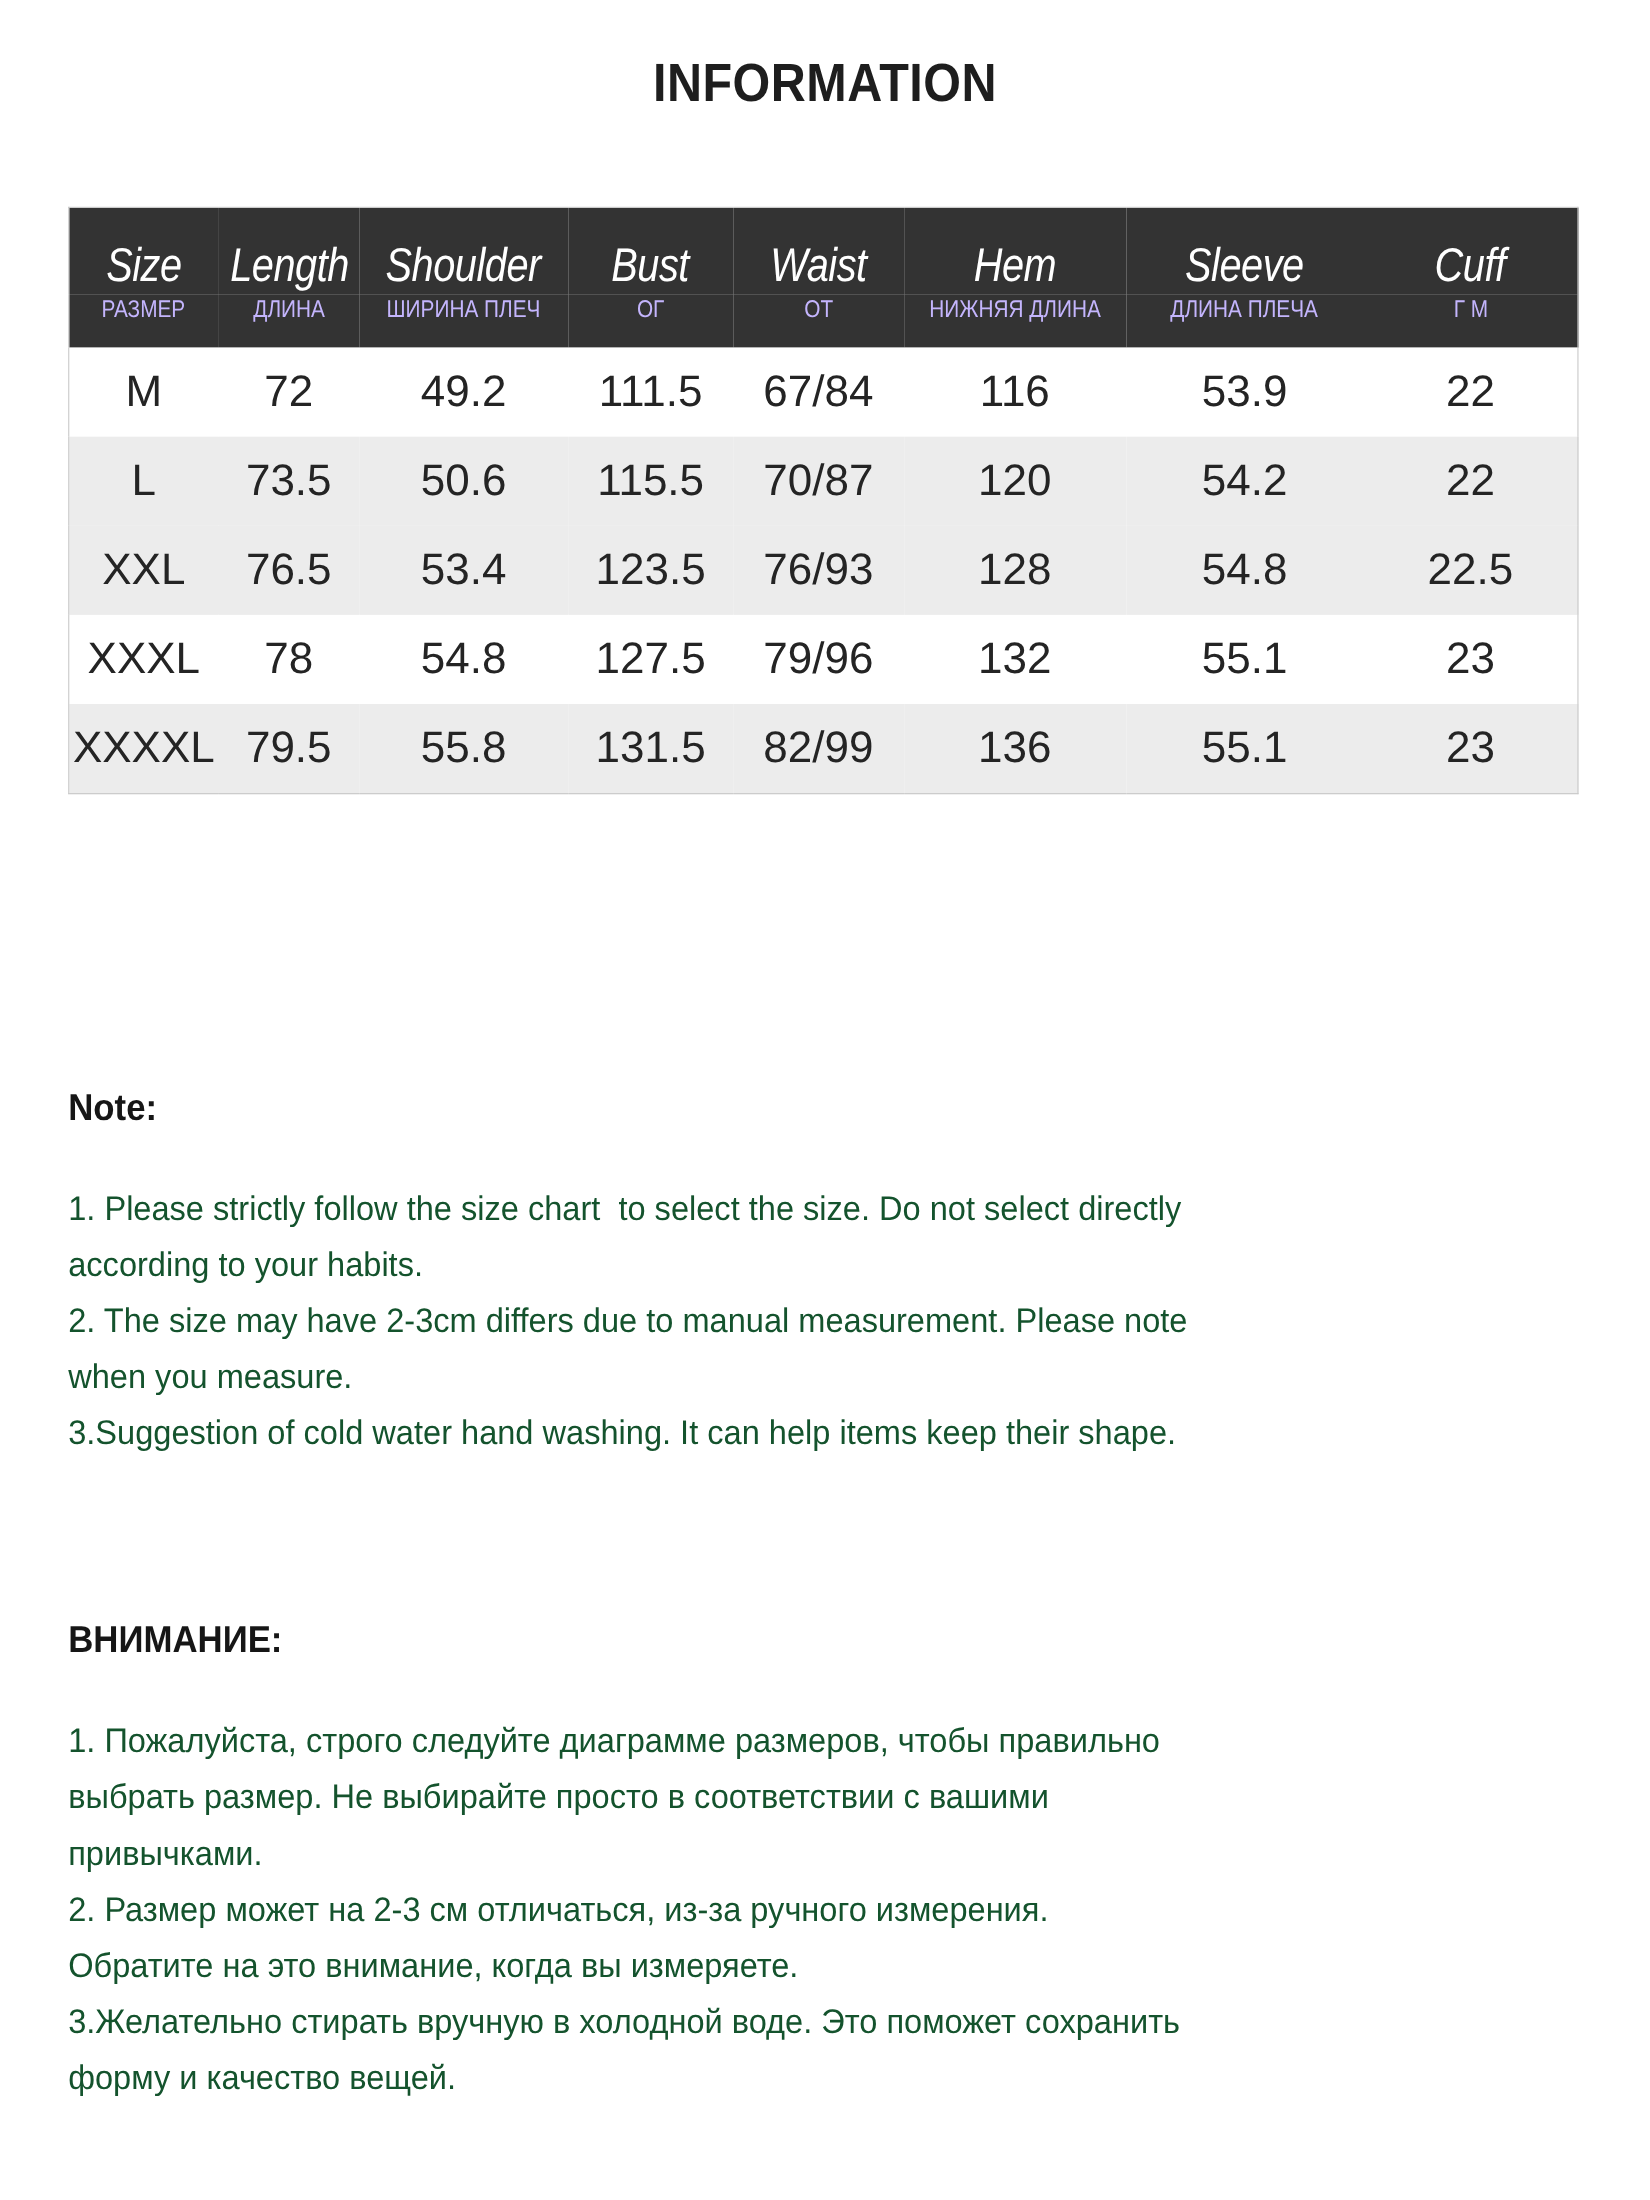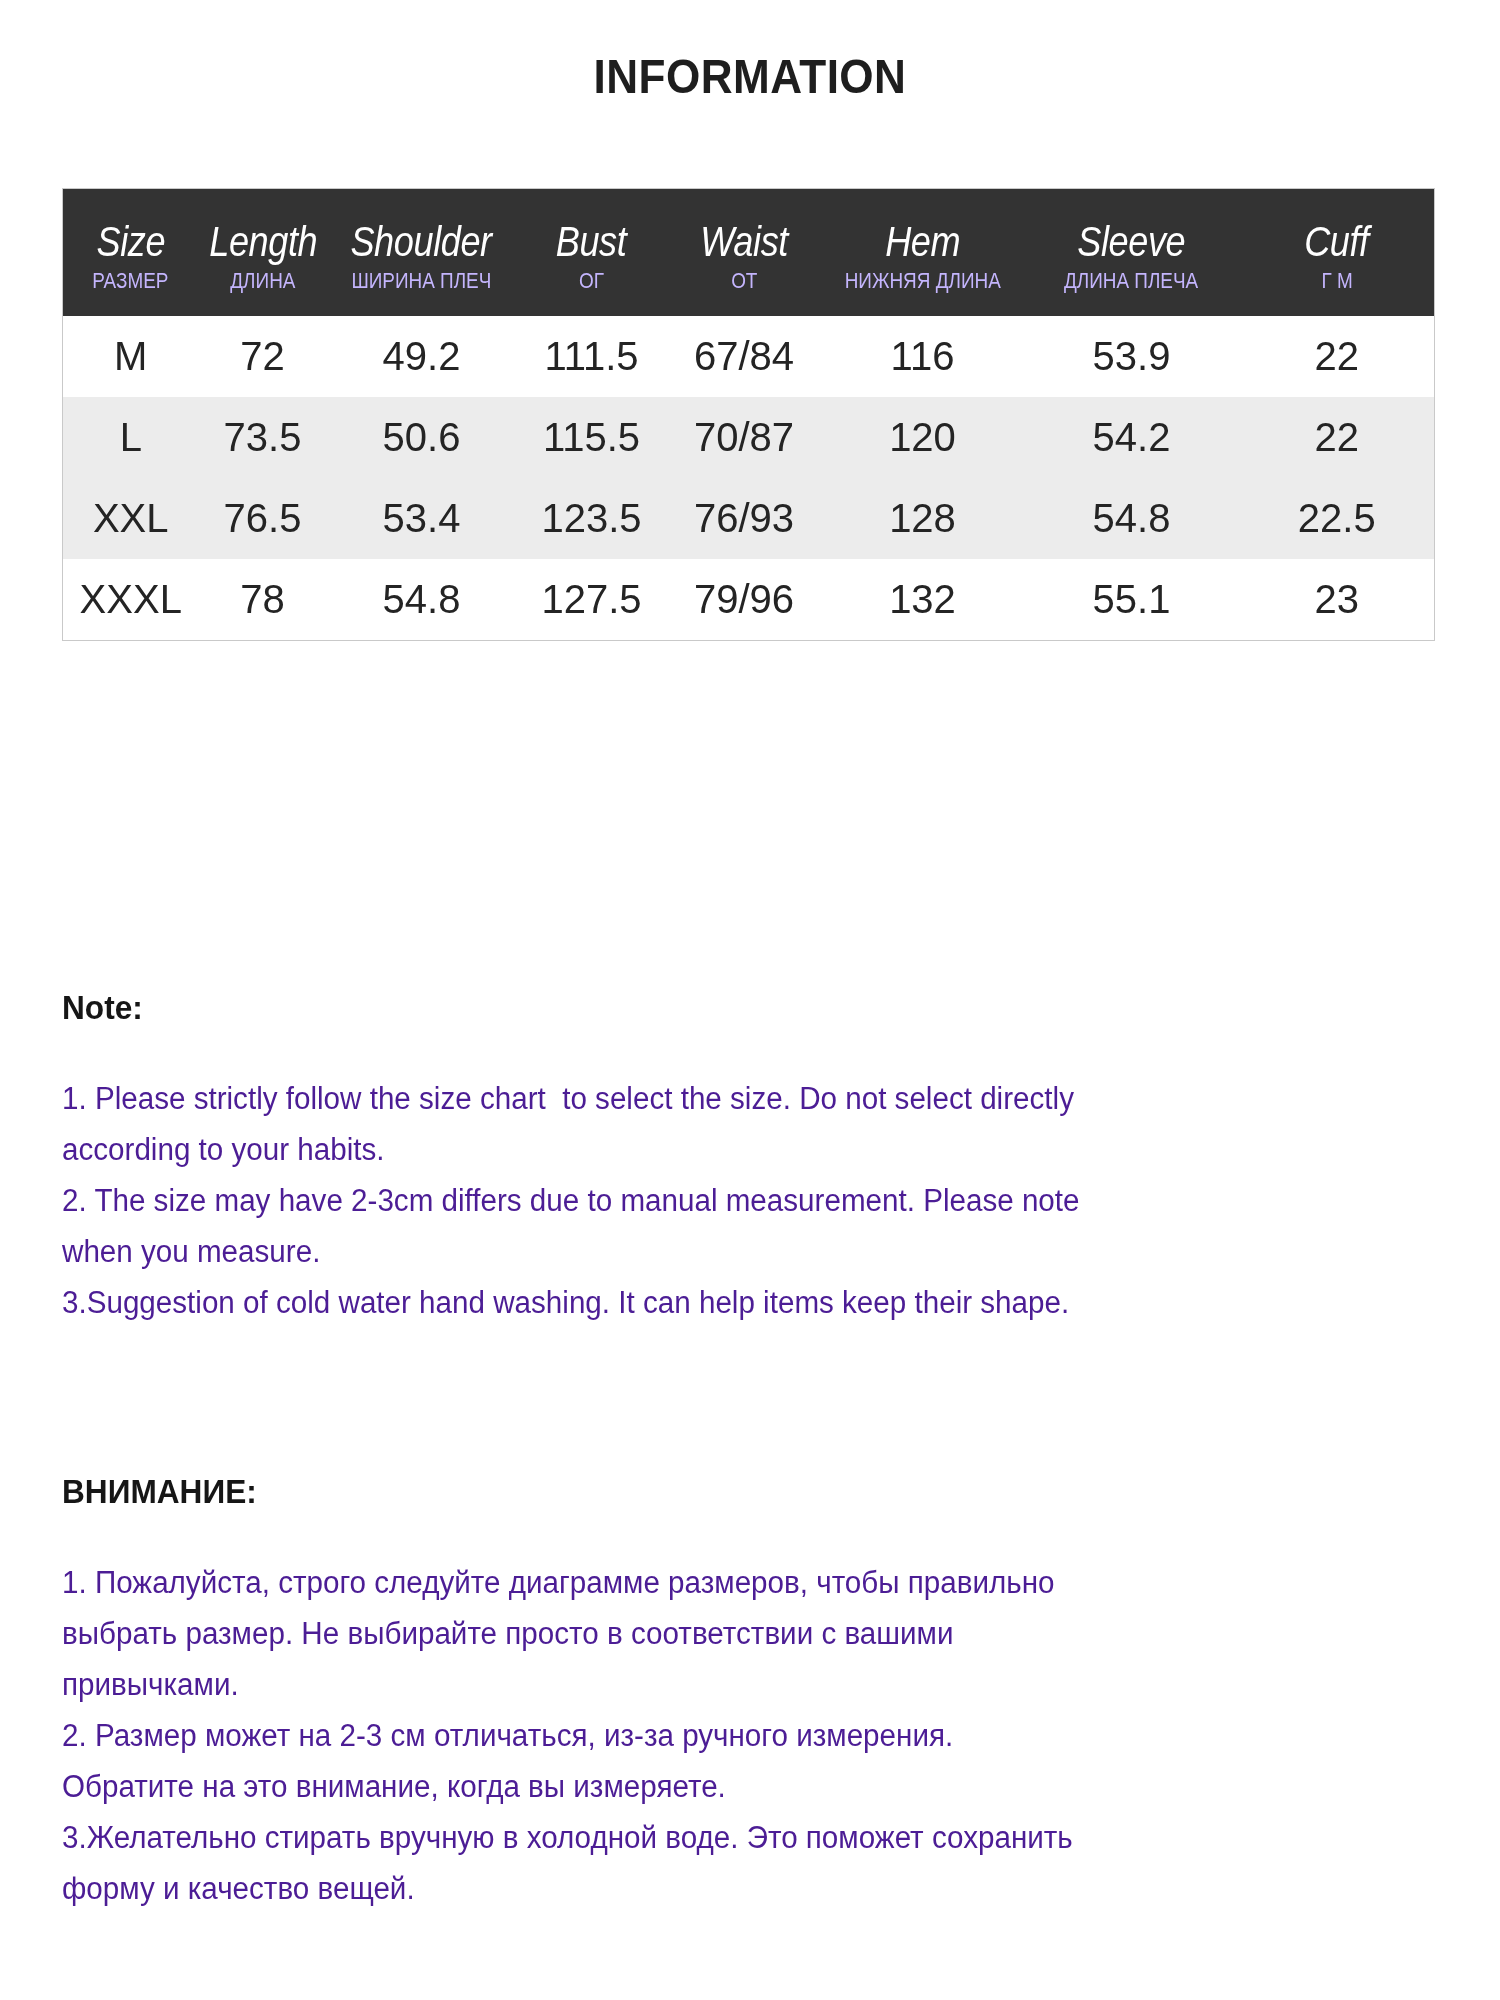--- a/index.html
+++ b/index.html
@@ -131,21 +131,21 @@
     color: #161616;
     margin: 0 0 46px 0;
     font-family: "Liberation Sans", sans-serif;
     transform: scaleX(0.93);
     transform-origin: left center;
     display: block;
   }
   .note-lines {
     font-size: 31px;
     line-height: 51px;
-    color: #4c1d95;
+    color: #14532d;
     font-family: "Liberation Sans", sans-serif;
     font-weight: normal;
   }
   .note-lines p {
     margin: 0;
     transform: scaleX(0.955);
     transform-origin: left center;
     white-space: pre-wrap;
   }
 </style>
@@ -224,20 +224,30 @@
         <tr class="odd">
           <td>XXXL</td>
           <td>78</td>
           <td>54.8</td>
           <td>127.5</td>
           <td>79/96</td>
           <td>132</td>
           <td>55.1</td>
           <td>23</td>
         </tr>
+        <tr class="even">
+          <td>XXXXL</td>
+          <td>79.5</td>
+          <td>55.8</td>
+          <td>131.5</td>
+          <td>82/99</td>
+          <td>136</td>
+          <td>55.1</td>
+          <td>23</td>
+        </tr>
       </tbody>
     </table>
   </div>
 
   <div class="note-block note-en">
     <span class="note-heading">Note:</span>
     <div class="note-lines">
       <p>1. Please strictly follow the size chart  to select the size. Do not select directly</p>
       <p>according to your habits.</p>
       <p>2. The size may have 2-3cm differs due to manual measurement. Please note</p>

